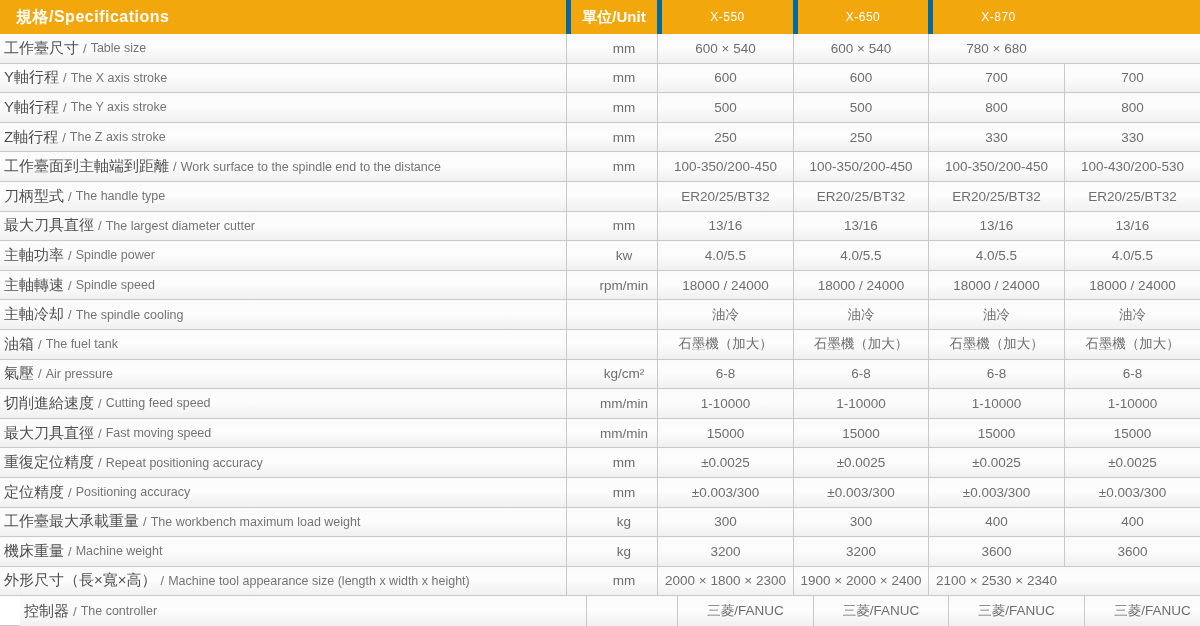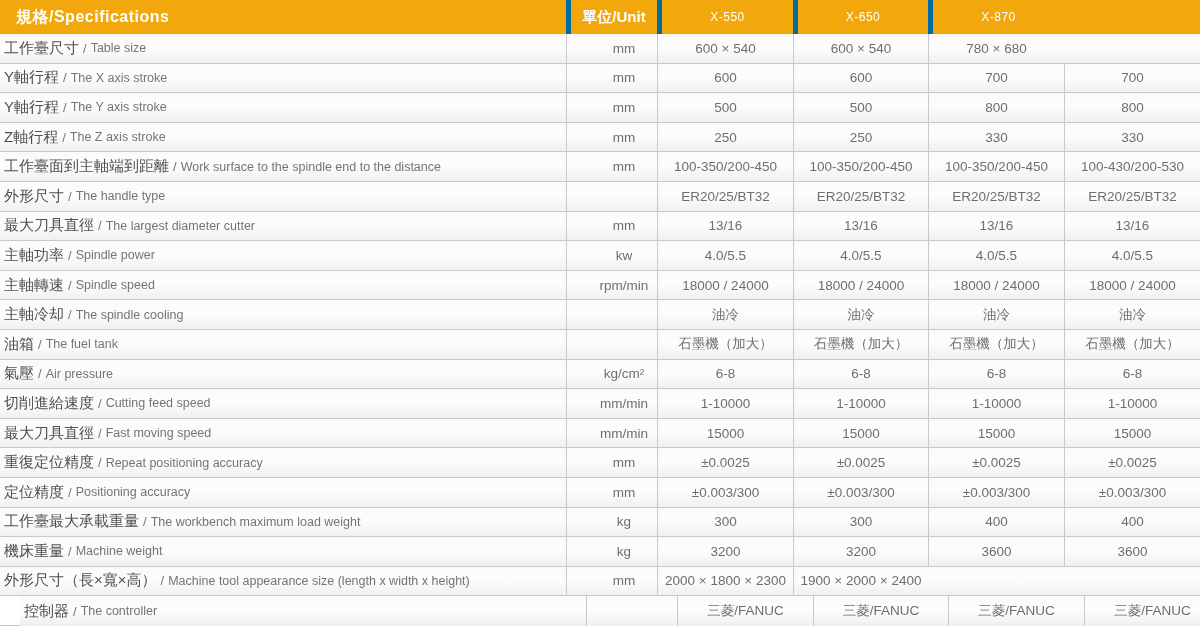--- a/index.html
+++ b/index.html
@@ -108,21 +108,21 @@
     </div>
     <div class="cell unit-c">mm</div>
     <div class="cell val-c">100-350/200-450</div>
     <div class="cell val-c">100-350/200-450</div>
     <div class="cell val-c">100-350/200-450</div>
     <div class="cell val-c">100-430/200-530</div>
   </div>
 
   <div class="grid-row row">
     <div class="cell spec-c">
-      <span class="zh">外形尺寸</span>
+      <span class="zh">刀柄型式</span>
       <span class="sep">/</span>
       <span class="en">The handle type</span>
     </div>
     <div class="cell unit-c"></div>
     <div class="cell val-c">ER20/25/BT32</div>
     <div class="cell val-c">ER20/25/BT32</div>
     <div class="cell val-c">ER20/25/BT32</div>
     <div class="cell val-c">ER20/25/BT32</div>
   </div>
 
@@ -284,20 +284,21 @@
 
   <div class="grid-row row">
     <div class="cell spec-c">
       <span class="zh">外形尺寸（長×寬×高）</span>
       <span class="sep">/</span>
       <span class="en">Machine tool appearance size (length x width x height)</span>
     </div>
     <div class="cell unit-c">mm</div>
     <div class="cell val-c">2000 × 1800 × 2300</div>
     <div class="cell val-c">1900 × 2000 × 2400</div>
+    <div class="cell val-c">2100 × 2530 × 2340</div>
   </div>
 
   <div class="grid-row row">
     <div class="cell spec-c">
       <span class="zh">控制器</span>
       <span class="sep">/</span>
       <span class="en">The controller</span>
     </div>
     <div class="cell unit-c"></div>
     <div class="cell val-c">三菱/FANUC</div>

